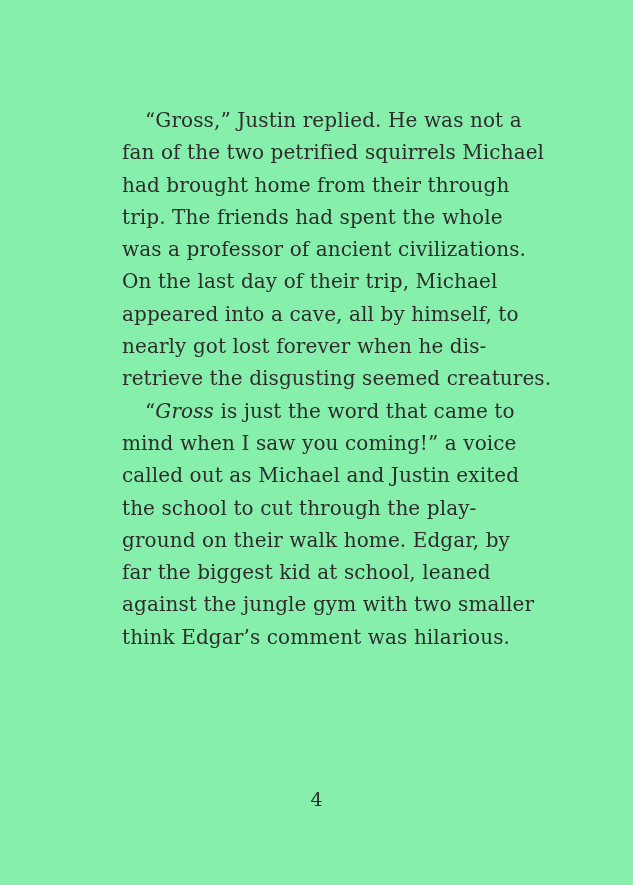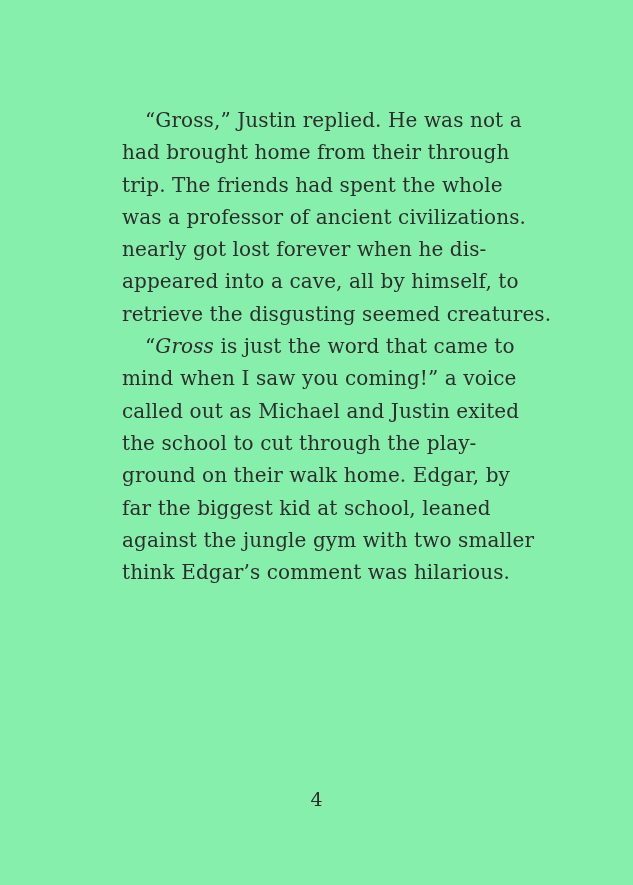--- a/index.html
+++ b/index.html
@@ -45,25 +45,27 @@
 </style>
 </head>
 <body>
 
 <div class="book-page">
 
   <div class="text-block">
 
     <div>
       <div class="line indent">“Gross,” Justin replied. He was not a</div>
+      <div class="line">fan of the two petrified squirrels Michael</div>
       <div class="line">had brought home from their through</div>
       <div class="line">trip. The friends had spent the whole</div>
       <div class="line">was a professor of ancient civilizations.</div>
+      <div class="line">On the last day of their trip, Michael</div>
+      <div class="line">appeared into a cave, all by himself, to</div>
       <div class="line">nearly got lost forever when he dis-</div>
-      <div class="line">appeared into a cave, all by himself, to</div>
       <div class="line">retrieve the disgusting seemed creatures.</div>
     </div>
 
     <div>
       <div class="line indent"><span>“</span><span class="italic-word">Gross</span><span> is just the word that came to</span></div>
       <div class="line">mind when I saw you coming!” a voice</div>
       <div class="line">called out as Michael and Justin exited</div>
       <div class="line">the school to cut through the play-</div>
       <div class="line">ground on their walk home. Edgar, by</div>
       <div class="line">far the biggest kid at school, leaned</div>

